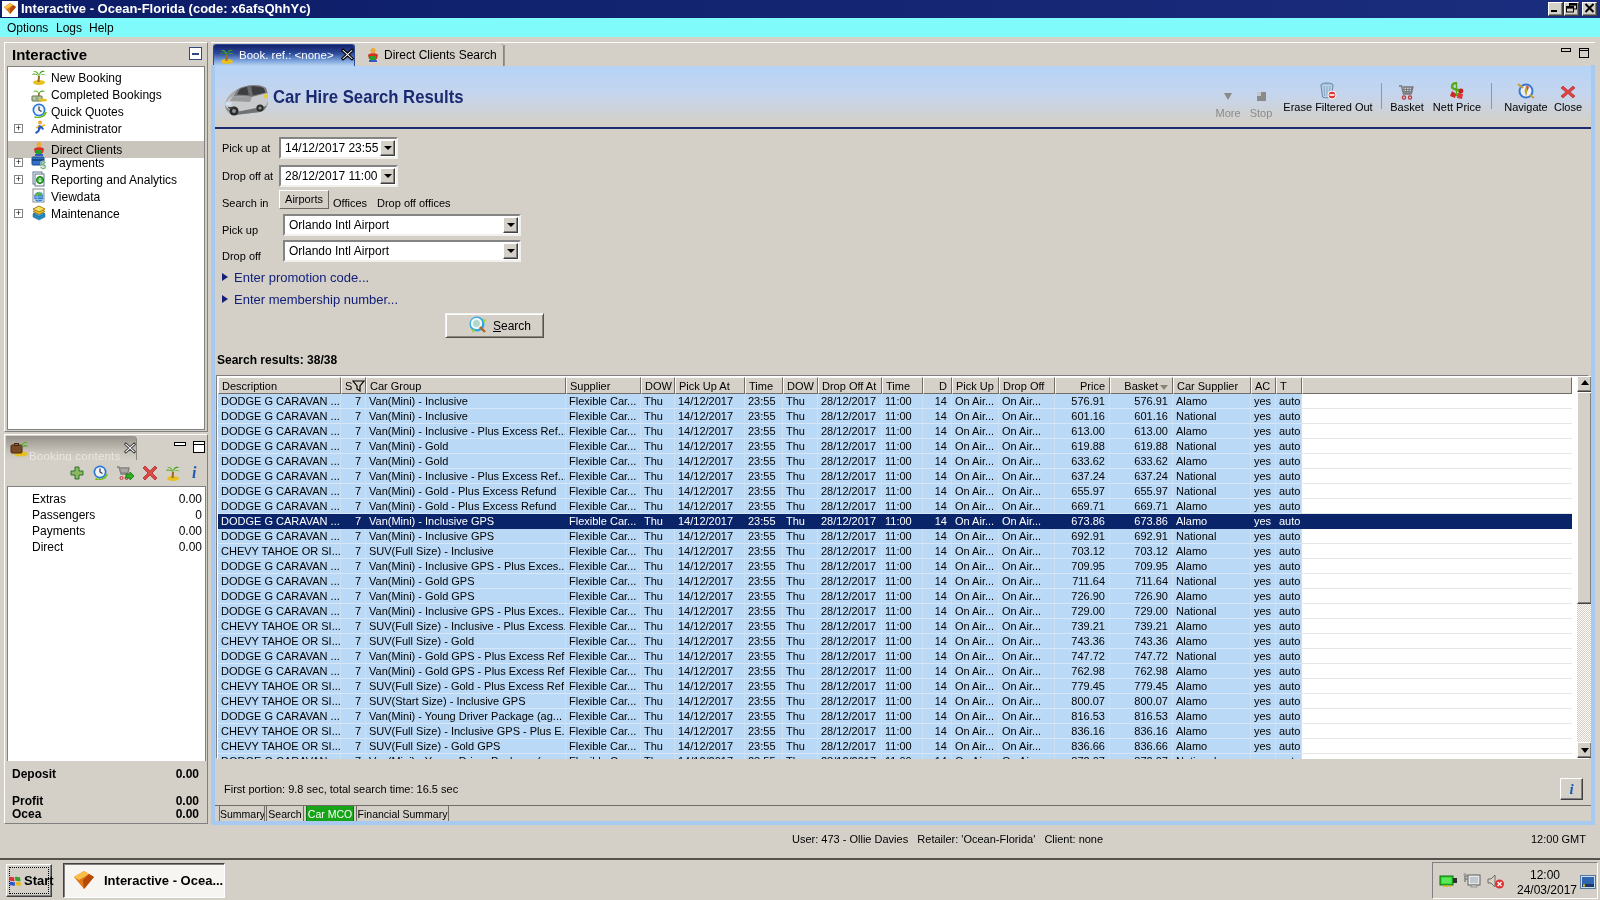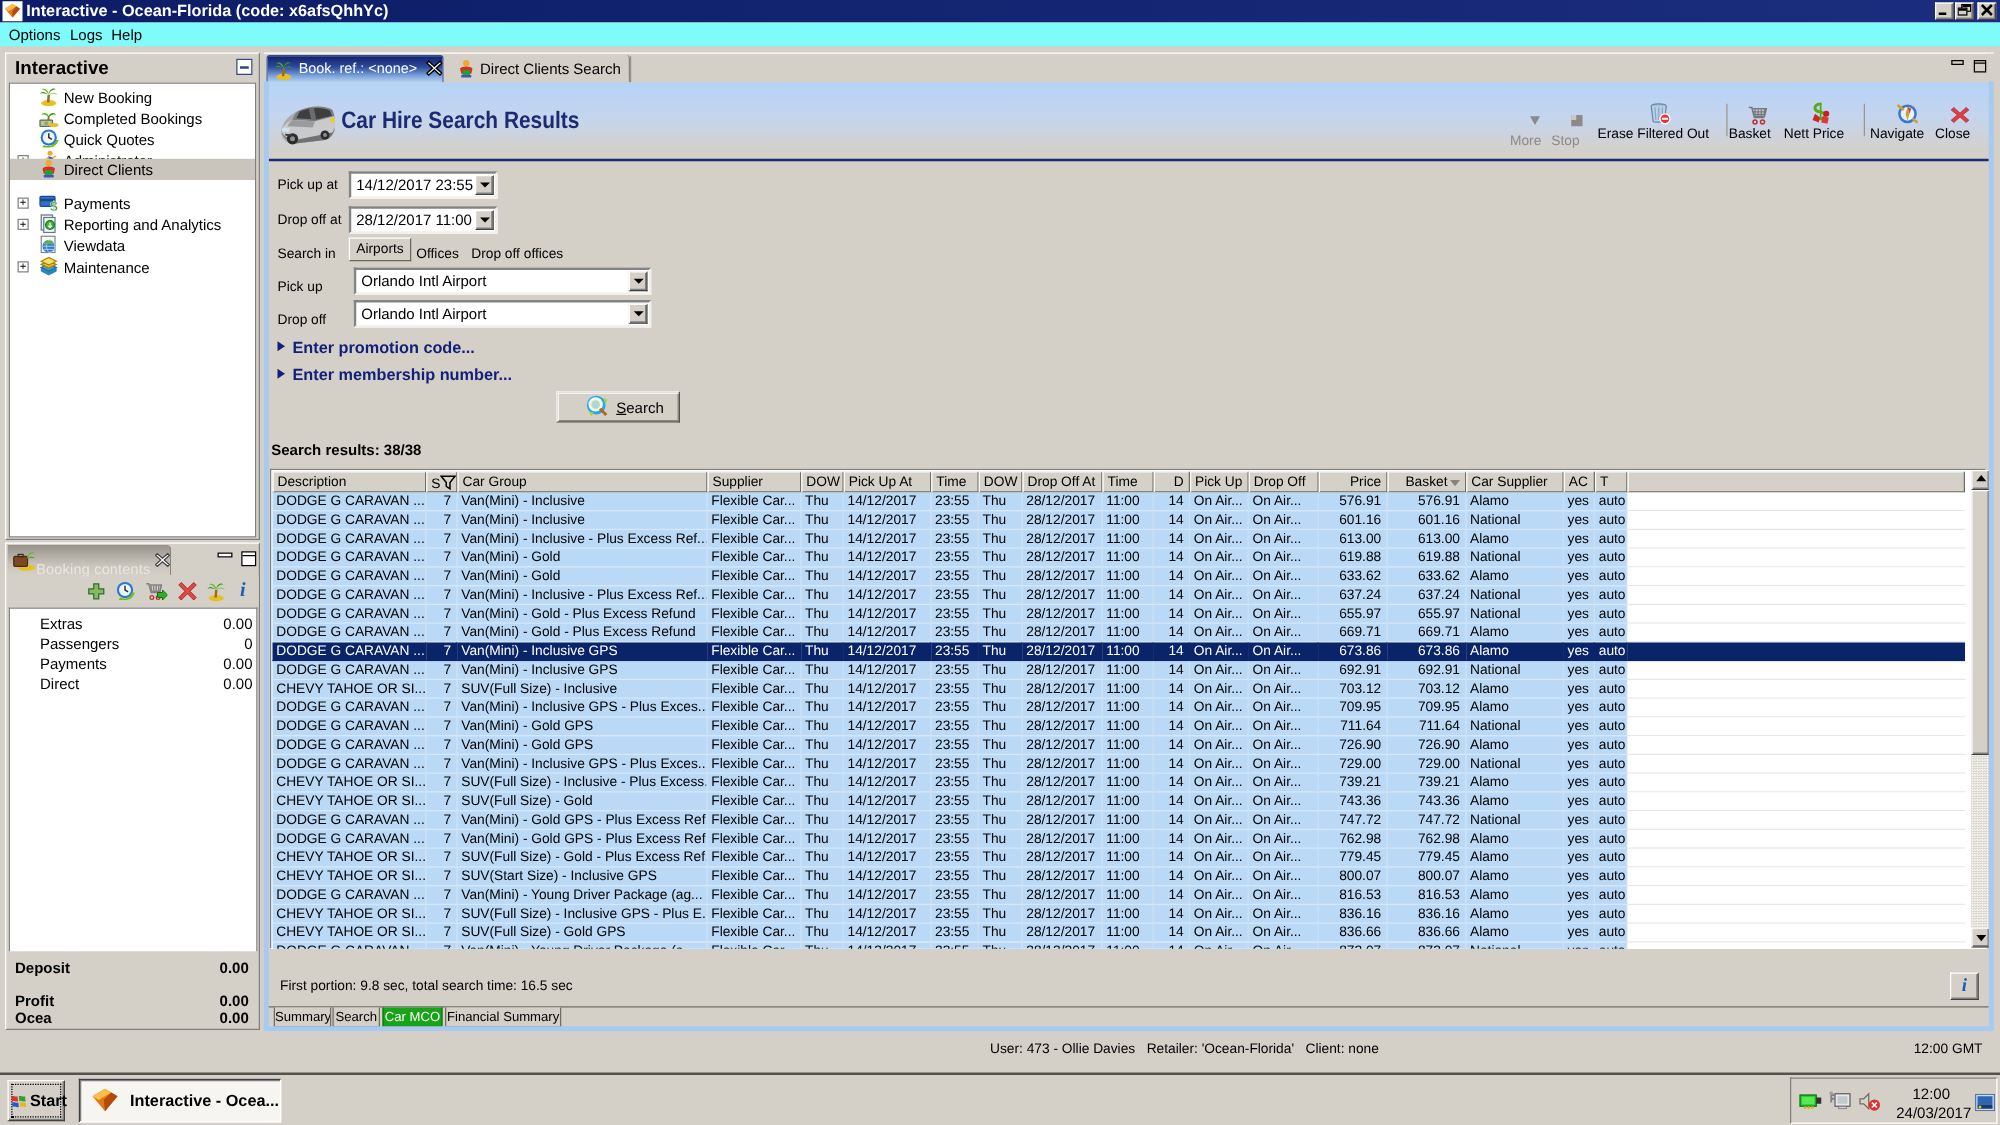--- a/index.html
+++ b/index.html
@@ -37,34 +37,34 @@
 #tabstrip{position:absolute;left:0;top:0;width:1384px;height:23px;background:#d4d0c8;border-top:1px solid #fff}
 #atab{position:absolute;left:2px;top:1px;width:142px;height:22px;background:linear-gradient(180deg,#13206b,#2c4a9a 40%,#7ba3dc 75%,#b9d4f3);border-radius:3px 3px 0 0;border:1px solid #2c4a9a;border-bottom:none}
 #atab .atxt{position:absolute;left:25px;top:4px;color:#fff;font-size:11.5px;white-space:nowrap}
 #atab .ax{position:absolute;left:127px;top:3px;width:13px;height:13px}
 #itab{position:absolute;left:146px;top:1px;width:147px;height:22px;background:#d4d0c8;border-right:1px solid #848484;border-radius:3px 3px 0 0}
 #itab .itxt{position:absolute;left:27px;top:4px;color:#000;font-size:12px}
 #tsep{position:absolute;left:293px;top:2px;width:1px;height:21px;background:#9a968e}
 
 #hband{position:absolute;left:4px;top:24px;width:1376px;height:62px;background:linear-gradient(180deg,#b5d3f7,#c5d5ee 45%,#d4d0c8 92%)}
 #htitle{position:absolute;left:58px;top:20px;font-size:19px;font-weight:bold;color:#1b2b72;transform:scaleX(0.88);transform-origin:left top;white-space:nowrap}
-.tbtn{position:absolute;top:0;}
+.tbtn{position:absolute;top:0;text-align:center}
 .tbtn .ticn2{display:flex;height:18px;align-items:center;justify-content:center;margin-bottom:1px}
 .tbtn .tlbl{font-size:11px;white-space:nowrap}
 .tbtn.dis .tlbl{color:#8e8a84}
 .vsep{position:absolute;top:17px;width:1px;height:26px;background:#9a968e}
 #navline{position:absolute;left:4px;top:85px;width:1376px;height:2px;background:#1b2b72}
 
 .flabel{position:absolute;font-size:11px}
 .combo{position:absolute;background:#fff;border:2px solid;border-color:#848484 #f2f0ec #f2f0ec #848484;}
 .combo .ctext{position:absolute;left:4px;top:2px;font-size:12px;white-space:nowrap}
 .combo .cbtn{position:absolute;right:1px;top:1px;width:15px;bottom:1px;background:#d4d0c8;border:1px solid;border-color:#fff #404040 #404040 #fff;box-shadow:inset -1px -1px 0 #808080}
 .combo .cbtn:after{content:"";position:absolute;left:3px;top:5px;border:4px solid transparent;border-top:4px solid #000}
 #airtab{position:absolute;left:68px;top:148px;width:50px;height:19px;background:#d4d0c8;border:1px solid;border-color:#fff #6c685f #6c685f #fff;font-size:11px;text-align:center;line-height:17px}
-.exp{position:absolute;font-size:13px;font-weight:bold;color:#13207a}
+.exp{position:absolute;font-size:13px;font-weight:normal;color:#13207a}
 .exp:before{content:"";position:absolute;left:-12px;top:3px;border:4px solid transparent;border-left:6px solid #13207a}
 #searchbtn{position:absolute;left:234px;top:271px;width:99px;height:25px;background:#d4d0c8;border:1px solid;border-color:#f4f2ee #55524c #55524c #f4f2ee;box-shadow:inset 1px 1px 0 #fff, inset -1px -1px 0 #8a867e}
 #searchbtn span{position:absolute;left:47px;top:5px;font-size:12px}
 #searchbtn u{text-decoration:underline}
 
 #sres{position:absolute;left:6px;top:311px;font-size:12px;font-weight:bold}
 #grid{position:absolute;left:5px;top:333px;width:1373px;height:384px;background:#fff;border:1px solid;border-color:#808080 #fff #fff #808080}
 #ghead{position:absolute;left:1px;top:1px;height:17px;display:flex}
 .h{flex:none;height:17px;background:#d5d1c9;border-style:solid;border-width:1px;border-color:#fbfaf8 #716d66 #716d66 #fbfaf8;font-size:11px;padding:2px 0 0 3px;overflow:hidden;white-space:nowrap}
 .h.r{text-align:right;padding-right:4px}
@@ -176,21 +176,21 @@
       </div>
 <div class="titem" style="top:53px">
         <div class="plus">+</div>
         <span class="ticn"><svg width="16" height="16" viewBox="0 0 16 16">
             <circle cx="9" cy="2.5" r="2" fill="#f0a830"></circle>
             <path d="M8 5 L11 6 L13 9 L11.5 10 L10 8 L8 12 L5 14 L4 12.5 L7 10 L6.5 6.5 Z" fill="#2858c8"></path>
             <path d="M11 6 L14 5 M5 8 L8 6" stroke="#e8b820" stroke-width="1.4"></path>
           </svg></span>
         <span class="lbl">Administrator</span>
       </div>
-<div class="titem hl" style="top:60px">
+<div class="titem hl" style="top:74px">
         <span class="ticn"><svg width="16" height="16" viewBox="0 0 16 16">
             <circle cx="8" cy="3.5" r="2.5" fill="#f0a830"></circle>
             <path d="M3 8 C4 5.5 12 5.5 13 8 L12 12 H4 Z" fill="#d83020"></path>
             <rect x="5" y="9" width="6" height="5" fill="#28a030"></rect>
             <rect x="4" y="13" width="8" height="2" fill="#3858c8"></rect>
           </svg></span>
         <span class="lbl">Direct Clients</span>
       </div>
 <div class="titem" style="top:87px">
         <div class="plus">+</div>

